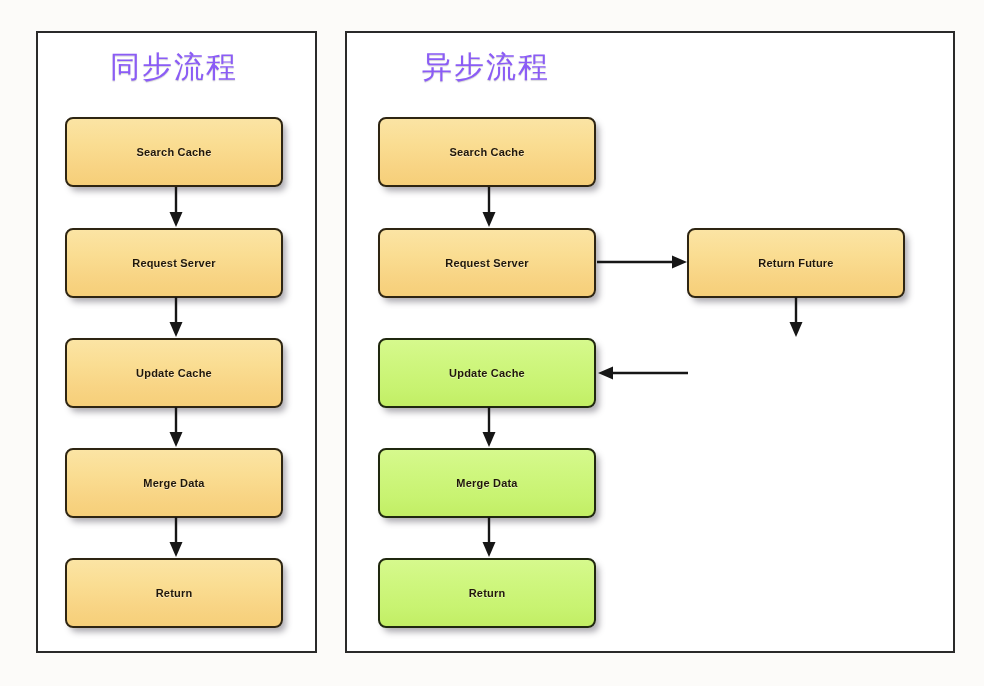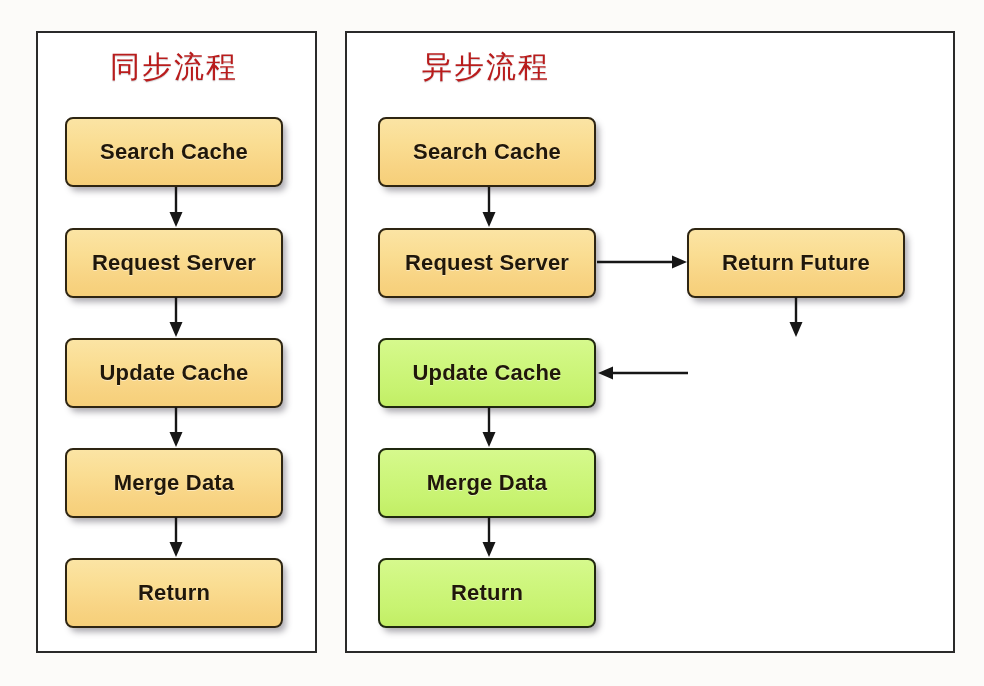--- a/index.html
+++ b/index.html
@@ -28,42 +28,42 @@
     box-sizing: border-box;
   }
   #panel-sync  { left: 36px;  top: 31px; width: 281px; height: 622px; }
   #panel-async { left: 345px; top: 31px; width: 610px; height: 622px; }
 
   .panel-title {
     position: absolute;
     top: 14px;
     font-size: 30px;
     font-weight: 400;
-    color: #b91c1c;
+    color: #8b5cf6;
     letter-spacing: 2px;
     white-space: nowrap;
     font-family: "DejaVu Sans", "Liberation Sans", sans-serif;
     text-shadow: 0 1px 1px rgba(120,120,130,0.35);
   }
   #title-sync  { left: 72px; }
   #title-async { left: 75px; text-align: center; }
 
   
   .node {
     position: absolute;
     width: 218px;
     height: 70px;
     border: 2px solid #2b2416;
     border-radius: 8px;
     box-sizing: border-box;
     display: flex;
     align-items: center;
     justify-content: center;
     box-shadow: 4px 5px 6px -1px rgba(60,55,70,0.42);
-    font-size: 22px;
+    font-size: 11px;
     font-weight: bold;
     color: #20170a;
     letter-spacing: 0.2px;
     text-shadow: 0 1px 0 rgba(255,255,255,0.45);
   }
   .node.orange {
     background: linear-gradient(180deg, #fbe4a4 0%, #fadd92 38%, #f8d484 72%, #f6cf79 100%);
     border-color: #2e2512;
   }
   .node.green {

